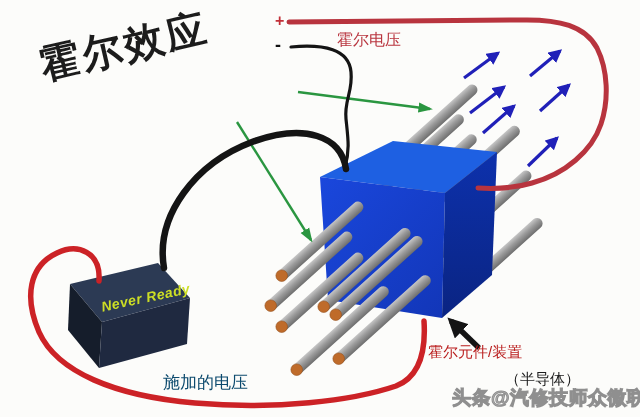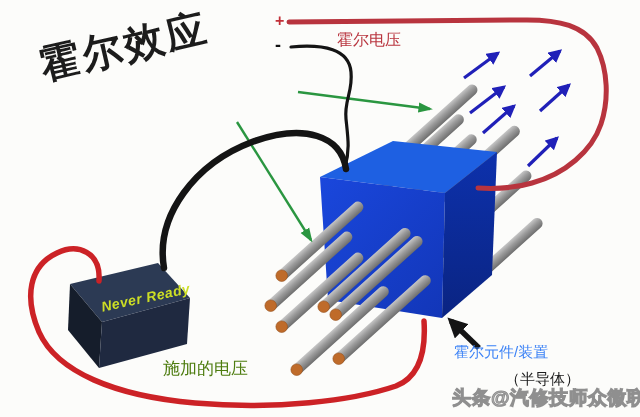--- a/index.html
+++ b/index.html
@@ -16,27 +16,27 @@
     left:36px;top:46px;
     font-family:"DejaVu Serif","Liberation Serif",serif;
     font-size:40px;font-weight:600;color:#1c1c1c;
     letter-spacing:3px;
     transform:rotate(-13deg);transform-origin:left top;
   }
   #field-lines-label{left:154px;top:82px;font-size:15px;color:#3aa050;}
   #hall-voltage-label{left:337px;top:32px;font-size:16px;color:#b8343e;text-align:right;}
   #plus-label{left:275px;top:13px;font-size:16px;font-weight:bold;color:#c23038;}
   #minus-label{left:275px;top:36px;font-size:18px;font-weight:bold;color:#111;}
-  #applied-voltage-label{left:163px;top:360px;font-size:17px;color:#4d7c0f;}
+  #applied-voltage-label{left:163px;top:374px;font-size:17px;color:#0c4a6e;}
   #battery-label{
     left:100px;top:300px;font-size:14px;font-style:italic;font-weight:bold;
     color:#cdde25;transform:rotate(-12deg);transform-origin:left top;
     letter-spacing:.5px;
   }
-  #hall-element-line1{left:454px;top:344px;font-size:15px;color:#3b82f6;}
+  #hall-element-line1{left:428px;top:344px;font-size:15px;color:#b91c1c;}
   #hall-element-line2{left:457px;top:371px;font-size:15px;color:#1c1c1c;margin-left:48px;}
   #watermark{
     left:452px;top:388px;font-size:19px;font-weight:700;
     color:#c9c9c9;-webkit-text-stroke:1.1px #8f8f8f;
     letter-spacing:.5px;
   }
 </style>
 </head>
 <body>
 

